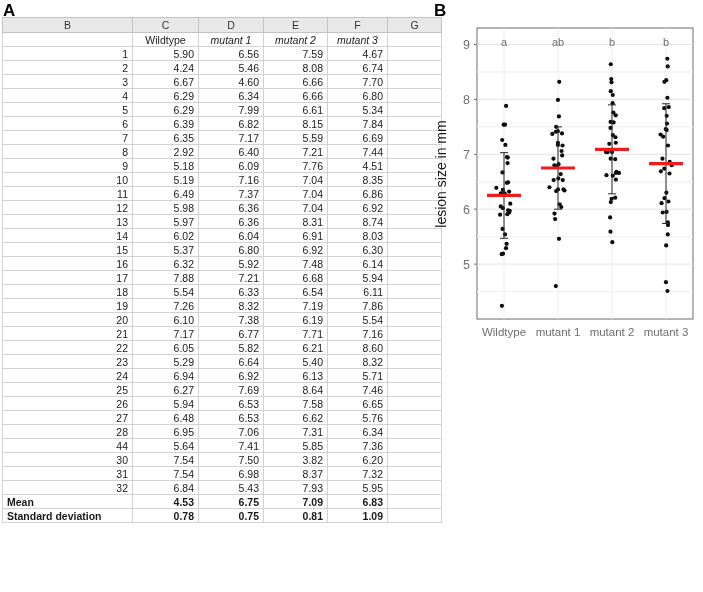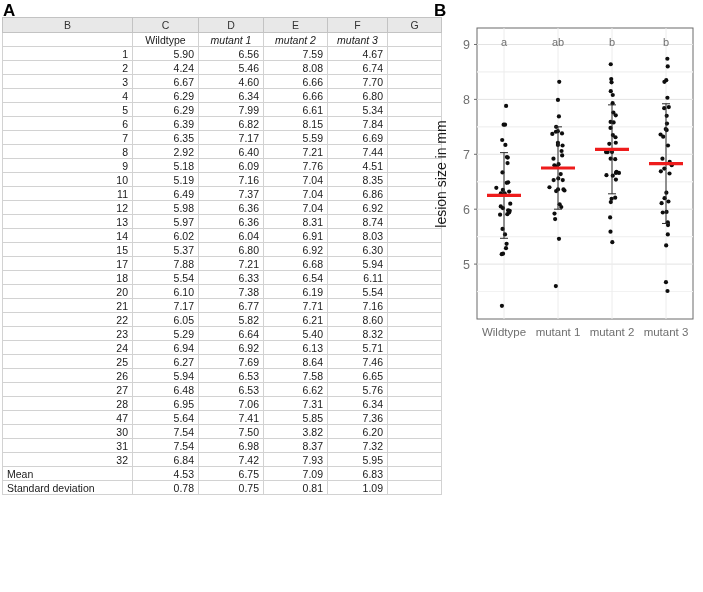--- a/index.html
+++ b/index.html
@@ -55,21 +55,21 @@
     height:15px;
   }
   
   tr.name-row td{ text-align:center; }
   td.name-wt{ font-weight:bold; }
   td.name-mut{ font-weight:bold; font-style:italic; }
 
   td.num{ text-align:right; }
   td.idx{ text-align:right; }
   td.blank{ }
-  tr.stat-row td{ font-weight:normal; }
+  tr.stat-row td{ font-weight:bold; }
   td.stat-label{ text-align:left; font-weight:bold; }
 
   .cB{width:130px;}
   .cC{width:66px;}
   .cD{width:65px;}
   .cE{width:64px;}
   .cF{width:60px;}
   .cG{width:54px;}
 
   
@@ -249,36 +249,52 @@
         </tr>
         <tr>
           <td class="idx">15</td>
           <td class="num">5.37</td>
           <td class="num">6.80</td>
           <td class="num">6.92</td>
           <td class="num">6.30</td>
           <td class="blank"></td>
         </tr>
         <tr>
+          <td class="idx">16</td>
+          <td class="num">6.32</td>
+          <td class="num">5.92</td>
+          <td class="num">7.48</td>
+          <td class="num">6.14</td>
+          <td class="blank"></td>
+        </tr>
+        <tr>
           <td class="idx">17</td>
           <td class="num">7.88</td>
           <td class="num">7.21</td>
           <td class="num">6.68</td>
           <td class="num">5.94</td>
           <td class="blank"></td>
         </tr>
         <tr>
           <td class="idx">18</td>
           <td class="num">5.54</td>
           <td class="num">6.33</td>
           <td class="num">6.54</td>
           <td class="num">6.11</td>
           <td class="blank"></td>
         </tr>
         <tr>
+          <td class="idx">19</td>
+          <td class="num">7.26</td>
+          <td class="num">8.32</td>
+          <td class="num">7.19</td>
+          <td class="num">7.86</td>
+          <td class="blank"></td>
+        </tr>
+        <tr>
           <td class="idx">20</td>
           <td class="num">6.10</td>
           <td class="num">7.38</td>
           <td class="num">6.19</td>
           <td class="num">5.54</td>
           <td class="blank"></td>
         </tr>
         <tr>
           <td class="idx">21</td>
           <td class="num">7.17</td>
@@ -337,21 +353,21 @@
         </tr>
         <tr>
           <td class="idx">28</td>
           <td class="num">6.95</td>
           <td class="num">7.06</td>
           <td class="num">7.31</td>
           <td class="num">6.34</td>
           <td class="blank"></td>
         </tr>
         <tr>
-          <td class="idx">47</td>
+          <td class="idx">44</td>
           <td class="num">5.64</td>
           <td class="num">7.41</td>
           <td class="num">5.85</td>
           <td class="num">7.36</td>
           <td class="blank"></td>
         </tr>
         <tr>
           <td class="idx">30</td>
           <td class="num">7.54</td>
           <td class="num">7.50</td>
@@ -363,21 +379,21 @@
           <td class="idx">31</td>
           <td class="num">7.54</td>
           <td class="num">6.98</td>
           <td class="num">8.37</td>
           <td class="num">7.32</td>
           <td class="blank"></td>
         </tr>
         <tr>
           <td class="idx">32</td>
           <td class="num">6.84</td>
-          <td class="num">7.42</td>
+          <td class="num">5.43</td>
           <td class="num">7.93</td>
           <td class="num">5.95</td>
           <td class="blank"></td>
         </tr>
         <tr class="stat-row">
           <td class="stat-label">Mean</td>
           <td class="num">4.53</td>
           <td class="num">6.75</td>
           <td class="num">7.09</td>
           <td class="num">6.83</td>

